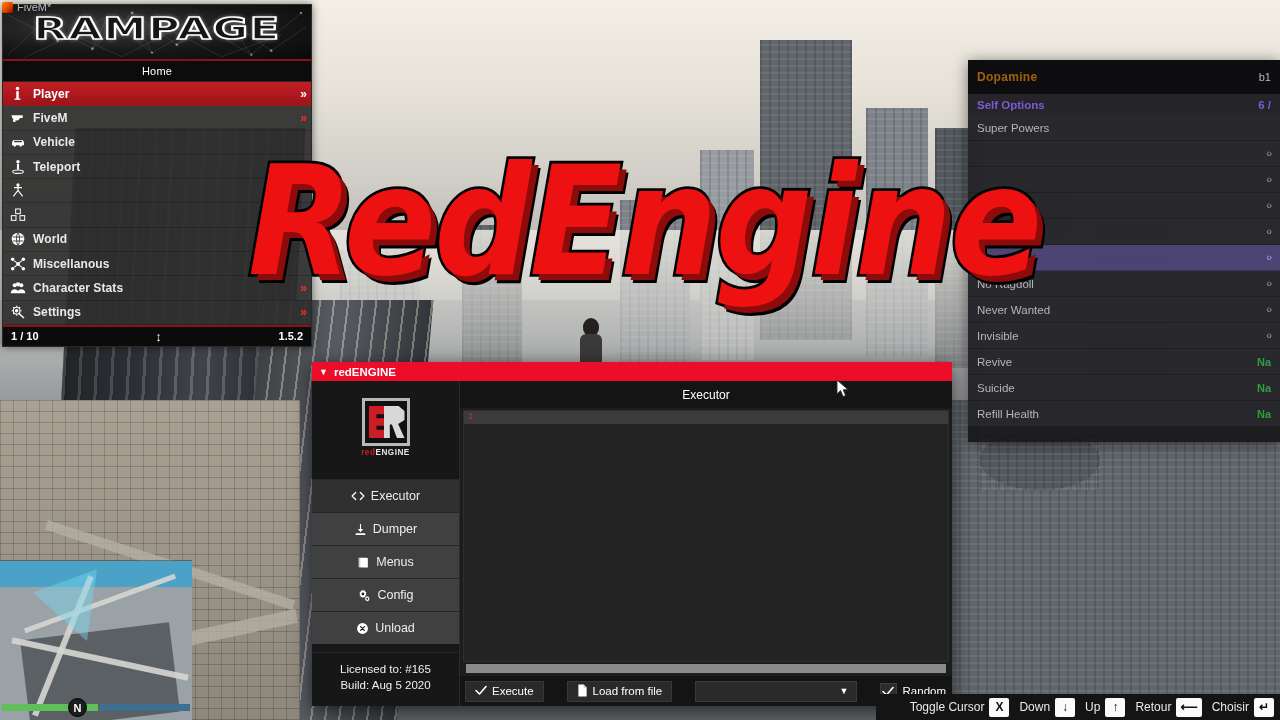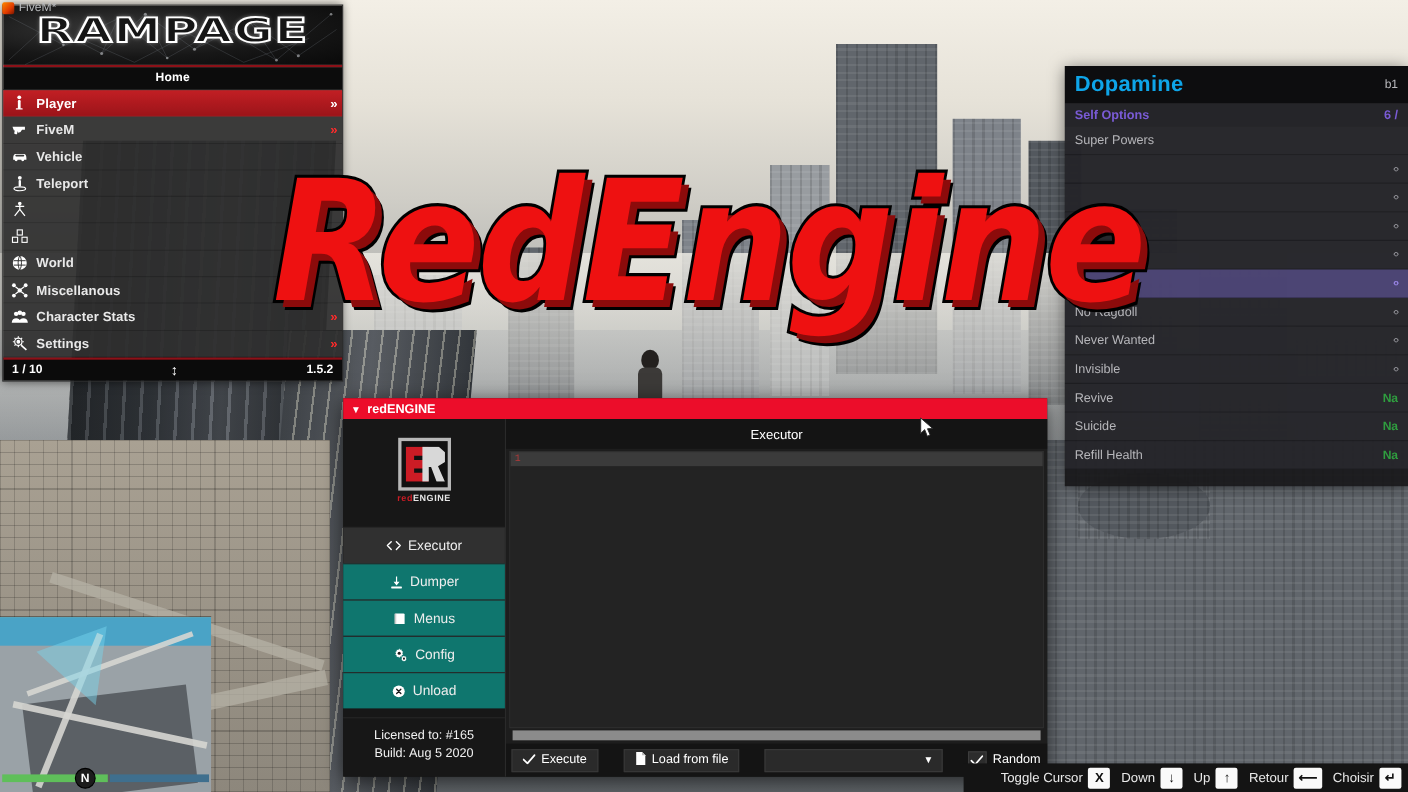--- a/index.html
+++ b/index.html
@@ -126,21 +126,21 @@
     font-family:"DejaVu Sans", sans-serif;
     font-size:30px; font-weight:bold; letter-spacing:1px;
     color:#161616;
     -webkit-text-stroke:1.6px #ffffff;
     text-shadow:0 0 4px rgba(255,255,255,.55);
     transform:scaleX(1.45) scaleY(1.02);
   }
   .rmp-subbar {
     height:21px; background:#0c0c0c; color:#ffffff;
     display:flex; align-items:center; justify-content:center;
-    font-size:11px; font-weight:bold; letter-spacing:.2px;
+    font-size:11px; font-weight:normal; letter-spacing:.2px;
     border-bottom:1px solid #262626;
   }
   .rmp-list { background:rgba(48,48,48,.82); }
   .rmp-row {
     height:24.3px; display:flex; align-items:center; gap:7px;
     padding:0 7px 0 6px; color:#e9e9e9; font-size:12px;
     border-bottom:1px solid rgba(0,0,0,.18);
     background:rgba(46,46,46,.62);
   }
   .rmp-row.sel { background:linear-gradient(180deg,#c21f24,#9c1419); color:#fff; font-weight:bold; }
@@ -203,21 +203,21 @@
     clip-path:polygon(0 0,72% 0,100% 16%,100% 44%,70% 56%,100% 100%,64% 100%,40% 58%,30% 58%,30% 100%,0 100%);
   }
   .re-logo .cap {
     position:absolute; left:0; top:50px; width:52px; text-align:center;
     font-size:8.2px; font-weight:bold; letter-spacing:.5px; color:#e6e6e6;
   }
   .re-logo .cap em { color:#cc1c25; font-style:normal; }
   .re-nav { display:flex; flex-direction:column; }
   .re-nav-item {
     height:33px; display:flex; align-items:center; justify-content:center; gap:6px;
-    color:#ededed; font-size:12.5px; background:#0f766e;
+    color:#ededed; font-size:12.5px; background:#404040;
     border-top:1px solid #262626;
   }
   .re-nav-item.active { background:#303030; }
   .re-nav-item .ni { display:inline-flex; align-items:center; }
   .re-lic {
     margin-top:auto; padding:8px 4px 12px; text-align:center;
     color:#f0f0f0; font-size:11.5px; line-height:1.45;
     border-top:1px solid #262626;
   }
   .re-main { flex:1; display:flex; flex-direction:column; background:#1d1d1d; }
@@ -262,21 +262,21 @@
   
   #dopamine {
     position:absolute; left:968px; top:60px; width:312px; height:382px;
     z-index:28; background:rgba(24,24,26,.93); overflow:hidden;
     box-shadow:0 2px 14px rgba(0,0,0,.5);
   }
   .dp-head {
     height:34px; background:#0d0d0f; display:flex; align-items:center;
     justify-content:space-between; padding:0 9px;
   }
-  .dp-head .ttl { color:#0ea5e9; font-size:20px; font-weight:bold; letter-spacing:.3px; }
+  .dp-head .ttl { color:#a16207; font-size:12px; font-weight:bold; letter-spacing:.3px; }
   .dp-head .ver { color:#b9b9bd; font-size:11px; }
   .dp-sub {
     height:21px; display:flex; align-items:center; justify-content:space-between;
     padding:0 9px; background:#252529;
   }
   .dp-sub .l { color:#7a5bd6; font-size:11.5px; font-weight:bold; }
   .dp-sub .r { color:#7a5bd6; font-size:11.5px; font-weight:bold; }
   .dp-row {
     height:26px; display:flex; align-items:center; justify-content:space-between;
     padding:0 9px; background:rgba(43,43,48,.72);

